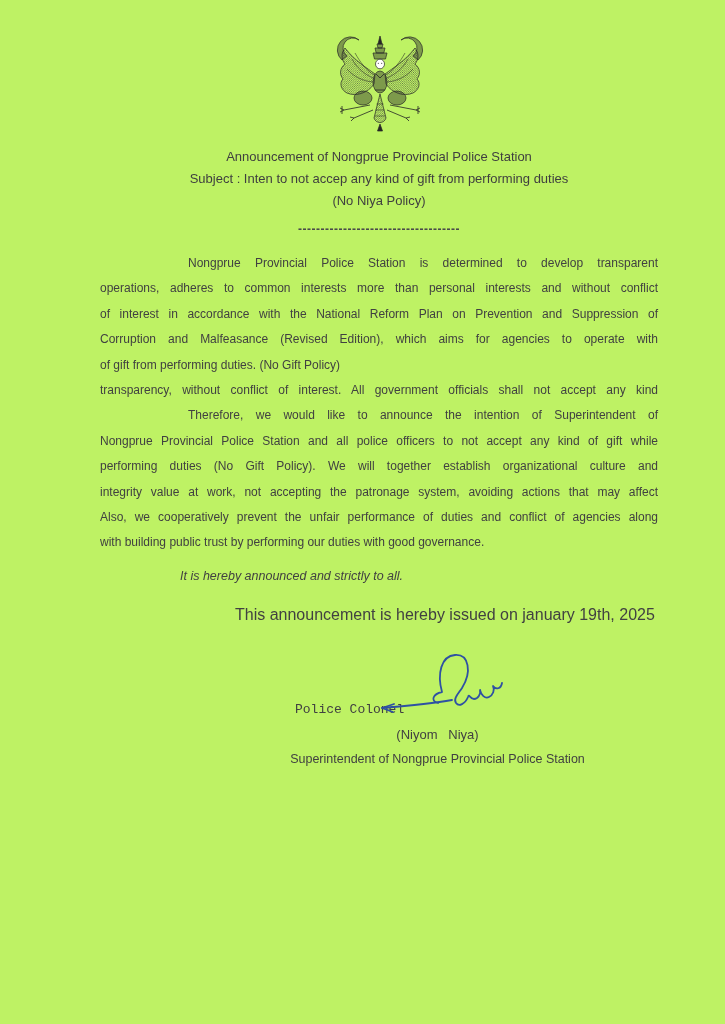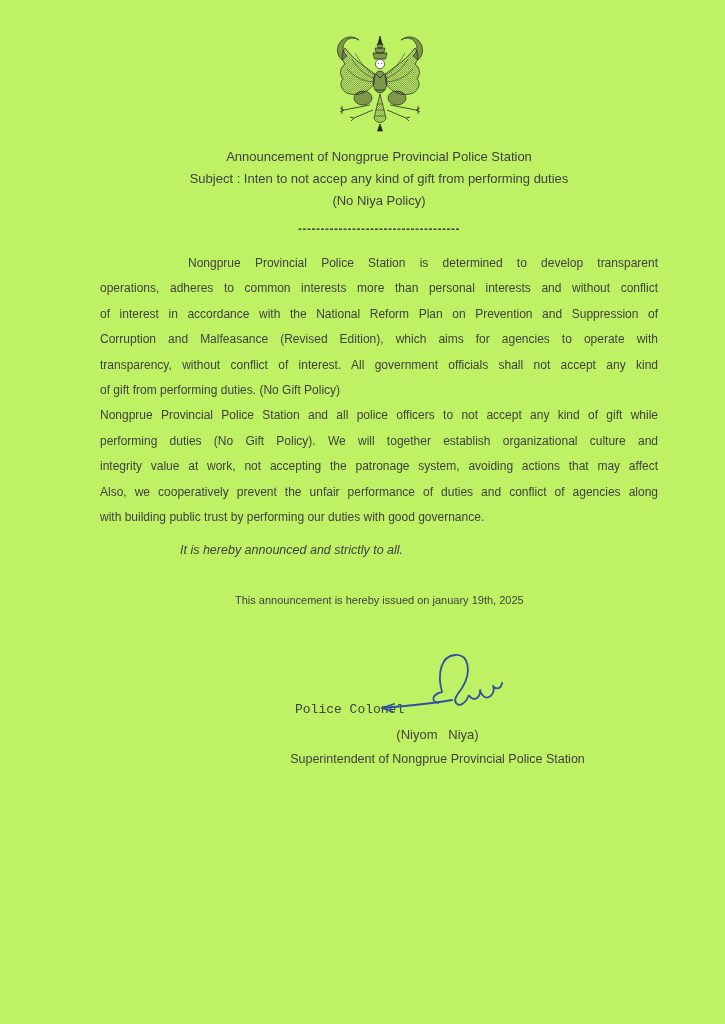--- a/index.html
+++ b/index.html
@@ -10,21 +10,21 @@
   .emblem{position:absolute;left:330px;top:33px;width:100px;height:102px;}
   .titles{position:absolute;left:100px;top:146px;width:558px;text-align:center;
     font-size:13px;line-height:22px;color:#3f3f3f;}
   .divider{margin-top:6px;font-size:12px;font-weight:700;color:#4a4a4a;letter-spacing:.5px;}
   .bodytext{position:absolute;left:100px;top:251px;width:558px;font-size:12px;
     line-height:25.4px;color:#414141;}
   .jl{text-align:justify;text-align-last:justify;}
   .last{text-align-last:left;}
   .ind{text-indent:88px;}
   .closing{margin-top:8px;padding-left:80px;font-size:12.5px;font-style:italic;}
-  .issued{margin-top:24px;padding-left:135px;font-size:11px;}
+  .issued{margin-top:13px;padding-left:135px;font-size:16px;}
   .sig-rank{position:absolute;left:295px;top:702px;font-size:13px;font-family:Liberation Mono, monospace;}
   .sig-ink{position:absolute;left:378px;top:650px;width:130px;height:72px;}
   .sig-name{position:absolute;left:130px;top:727px;width:615px;text-align:center;
     font-size:13px;white-space:pre;}
   .sig-pos{position:absolute;left:130px;top:752px;width:615px;text-align:center;font-size:12.5px;}
 </style>
 </head>
 <body>
 
 <div class="page">
@@ -82,24 +82,25 @@
     <div>(No Niya Policy)</div>
     <div class="divider">------------------------------------</div>
   </div>
 
   <div class="bodytext">
     <div>
       <div class="jl ind">Nongprue Provincial Police Station is determined to develop transparent</div>
       <div class="jl">operations, adheres to common interests more than personal interests and without conflict</div>
       <div class="jl">of interest in accordance with the National Reform Plan on Prevention and Suppression of</div>
       <div class="jl">Corruption and Malfeasance (Revised Edition), which aims for agencies to operate with</div>
+      <div class="jl last">of gift from performing duties. (No Gift Policy)</div>
       <div class="jl">transparency, without conflict of interest. All government officials shall not accept any kind</div>
-      <div class="jl last">of gift from performing duties. (No Gift Policy)</div>
     </div>
     <div>
+      <div class="jl ind">Therefore, we would like to announce the intention of Superintendent of</div>
       <div class="jl">Nongprue Provincial Police Station and all police officers to not accept any kind of gift while</div>
       <div class="jl">performing duties (No Gift Policy). We will together establish organizational culture and</div>
       <div class="jl">integrity value at work, not accepting the patronage system, avoiding actions that may affect</div>
       <div class="jl">Also, we cooperatively prevent the unfair performance of duties and conflict of agencies along</div>
       <div class="jl last">with building public trust by performing our duties with good governance.</div>
     </div>
     <div class="closing">It is hereby announced and strictly to all.</div>
     <div class="issued">This announcement is hereby issued on january 19th, 2025</div>
   </div>
 

